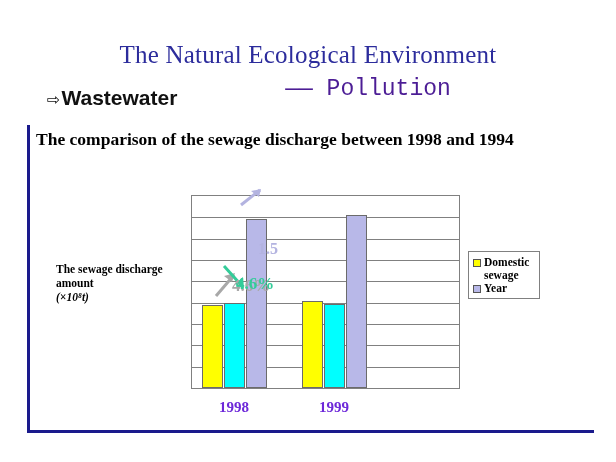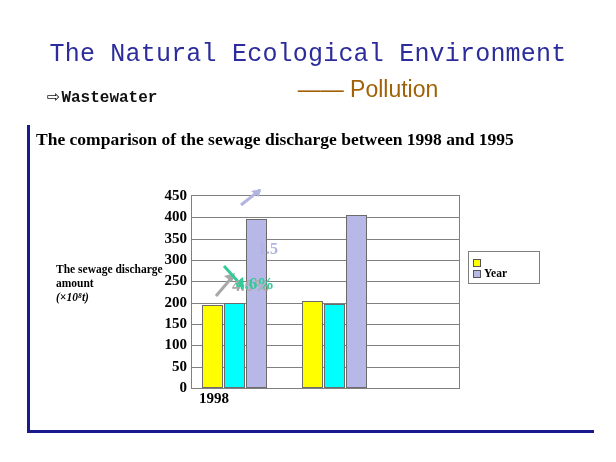--- a/index.html
+++ b/index.html
@@ -16,35 +16,35 @@
   }
 
   
   #slide-title {
     position: absolute;
     left: 0;
     top: 40px;
     width: 616px;
     text-align: center;
     color: #2c2c9c;
-    font-family: Liberation Mono, monospace;
+    font-family: Liberation Serif, serif;
     font-size: 25px;
     line-height: 30px;
     letter-spacing: 0.2px;
   }
   #slide-subtitle {
     position: absolute;
     left: 0;
     top: 75px;
     width: 616px;
     text-align: center;
     padding-left: 120px;
     box-sizing: border-box;
-    color: #a16207;
-    font-family: Liberation Sans, sans-serif;
+    color: #4c1d95;
+    font-family: Liberation Mono, monospace;
     font-size: 23px;
     line-height: 28px;
   }
 
   
   #bullet-row {
     position: absolute;
     left: 47px;
     top: 88px;
     display: flex;
@@ -52,23 +52,23 @@
     color: #111111;
   }
   #bullet-arrow-icon {
     font-size: 16px;
     line-height: 16px;
     color: #111111;
     margin-right: 1px;
     font-family: "DejaVu Sans", sans-serif;
   }
   #bullet-label {
-    font-family: Liberation Mono, monospace;
-    font-weight: bold;
-    font-size: 16px;
+    font-family: Liberation Sans, sans-serif;
+    font-weight: bold;
+    font-size: 21px;
     line-height: 20px;
   }
 
   
   #left-rule {
     position: absolute;
     left: 27px;
     top: 125px;
     width: 3px;
     height: 308px;
@@ -156,26 +156,27 @@
 
   .bar {
     position: absolute;
     bottom: 0;
     border: 1px solid #6b6b6b;
     box-sizing: border-box;
   }
 
   .cat-label {
     position: absolute;
-    top: 390px;
+    top: 399px;
     width: 70px;
+    text-align: center;
     font-family: "Liberation Serif", serif;
     font-weight: bold;
     font-size: 15px;
-    color: #000000;
+    color: #6d28d9;
   }
 
   #x-axis-title {
     position: absolute;
     left: 0;
     top: 431px;
     width: 616px;
     text-align: center;
     padding-left: 35px;
     box-sizing: border-box;
@@ -256,36 +257,24 @@
 <div id="slide-subtitle">—— Pollution</div>
 
 <div id="bullet-row">
   <span id="bullet-arrow-icon">⇨</span>
   <span id="bullet-label">Wastewater</span>
 </div>
 
 <div id="left-rule"></div>
 <div id="bottom-rule"></div>
 
-<div id="chart-heading">The comparison of the sewage discharge between 1998 and 1995</div>
+<div id="chart-heading">The comparison of the sewage discharge between 1998 and 1994</div>
 
 <div id="chart">
 
-  <div id="y-ticks">
-      <div class="tick-label" style="top: -7px;">450</div>
-      <div class="tick-label" style="top: 14.3333px;">400</div>
-      <div class="tick-label" style="top: 35.6667px;">350</div>
-      <div class="tick-label" style="top: 57px;">300</div>
-      <div class="tick-label" style="top: 78.3333px;">250</div>
-      <div class="tick-label" style="top: 99.6667px;">200</div>
-      <div class="tick-label" style="top: 121px;">150</div>
-      <div class="tick-label" style="top: 142.333px;">100</div>
-      <div class="tick-label" style="top: 163.667px;">50</div>
-      <div class="tick-label" style="top: 185px;">0</div>
-    </div>
 
   <div id="y-axis-title">
     <span>The sewage discharge amount</span>
     <span class="unit">(×10⁸t)</span>
   </div>
 
   <div id="plot-area">
       <div class="gridline" style="top: 21.3333px;"></div>
       <div class="gridline" style="top: 42.6667px;"></div>
       <div class="gridline" style="top: 64px;"></div>
@@ -316,20 +305,22 @@
   <svg class="annot-svg" style="left:222px; top:264px;" width="32" height="30" viewBox="0 0 32 30">
     <path d="M2,2 L20,22" stroke="#33cc99" stroke-width="3" fill="none"></path>
     <path d="M22,25 L21,13 L13,20 Z" fill="#33cc99"></path>
   </svg>
   <div class="annot-text" id="annot-growth-shadow">4.6%</div>
   <div class="annot-text" id="annot-growth-value">4.6%</div>
 
   <div id="legend">
       <div class="legend-item">
         <span class="legend-swatch" style="background: rgb(255, 255, 0);"></span>
+        <span class="legend-text">Domestic sewage</span>
       </div>
       <div class="legend-item">
         <span class="legend-swatch" style="background: rgb(184, 184, 232);"></span>
         <span class="legend-text">Year</span>
       </div>
     </div>
 <div class="cat-label" style="left: 199px;">1998</div>
+    <div class="cat-label" style="left: 299px;">1999</div>
   </div>
 
 </body></html>

